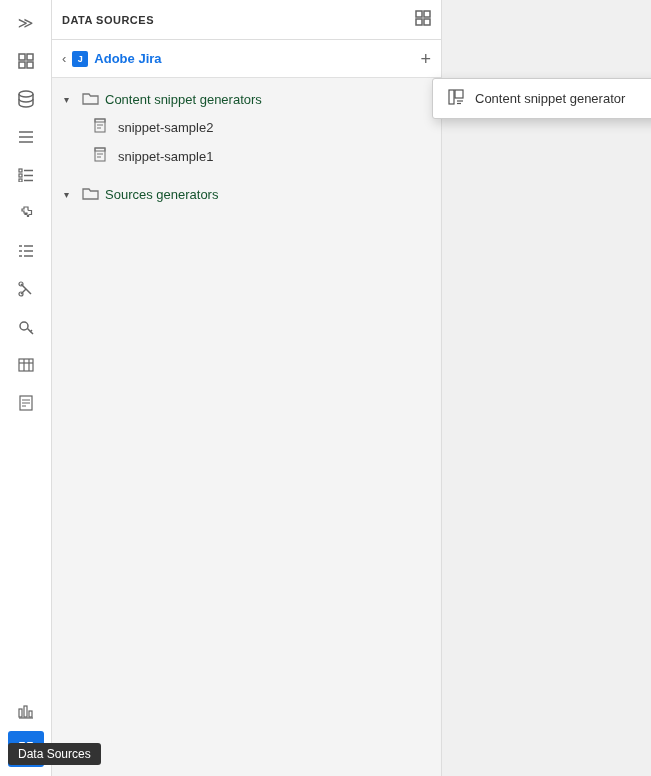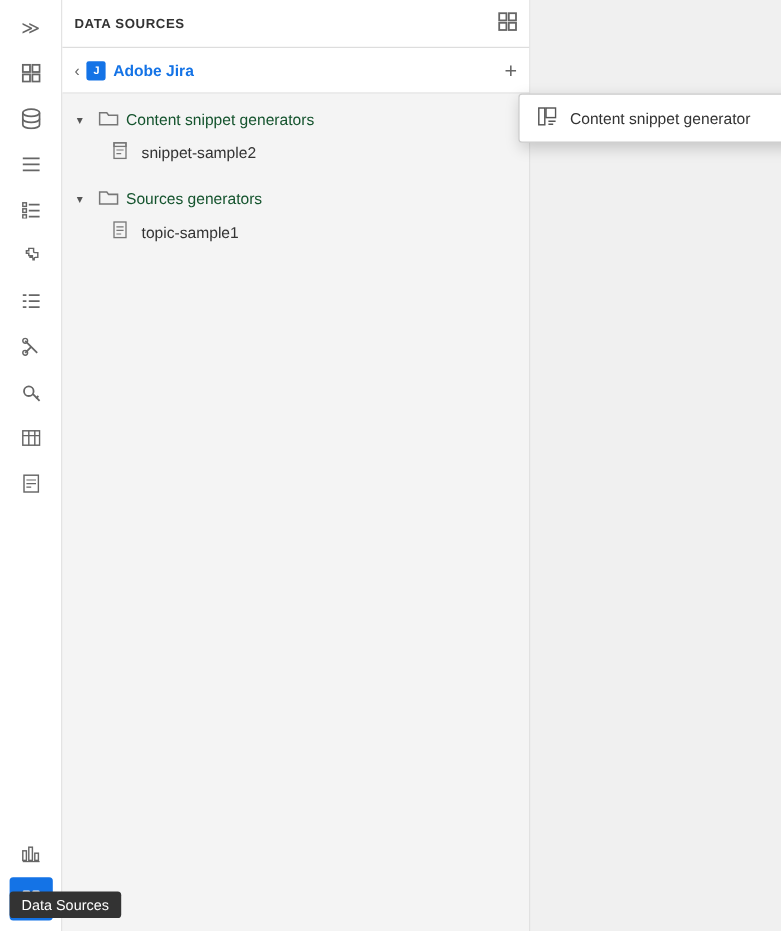--- a/index.html
+++ b/index.html
@@ -373,42 +373,42 @@
         <span class="file-icon">
           <svg width="14" height="16" viewBox="0 0 14 16" fill="none">
             <rect x="1" y="1" width="10" height="3" stroke="#777" stroke-width="1.1" fill="none"></rect>
             <rect x="1" y="1" width="10" height="13" stroke="#777" stroke-width="1.1" fill="none"></rect>
             <line x1="3" y1="7" x2="9" y2="7" stroke="#777" stroke-width="1"></line>
             <line x1="3" y1="10" x2="7" y2="10" stroke="#777" stroke-width="1"></line>
           </svg>
         </span>
         <span class="tree-item-label">snippet-sample2</span>
       </div>
+      <div class="tree-item">
+        <span class="file-icon">
+          <svg width="14" height="16" viewBox="0 0 14 16" fill="none">
+            <rect x="1" y="1" width="10" height="3" stroke="#777" stroke-width="1.1" fill="none"></rect>
+            <rect x="1" y="1" width="10" height="13" stroke="#777" stroke-width="1.1" fill="none"></rect>
+            <line x1="3" y1="7" x2="9" y2="7" stroke="#777" stroke-width="1"></line>
+            <line x1="3" y1="10" x2="7" y2="10" stroke="#777" stroke-width="1"></line>
+          </svg>
+        </span>
+        <span class="tree-item-label">snippet-sample1</span>
+      </div>
     </div>
 
     <div class="tree-group" style="margin-top:10px;">
       <div class="tree-group-header">
         <span class="expand-icon">▾</span>
         <span class="folder-icon">
           <svg width="17" height="14" viewBox="0 0 17 14" fill="none">
             <path d="M1 3h6l1.5 2H16v8H1V3z" stroke="#777" stroke-width="1.3" fill="none"></path>
           </svg>
         </span>
         <span class="tree-group-label">Sources generators</span>
-      </div>
-      <div class="tree-item">
-        <span class="file-icon">
-          <svg width="14" height="16" viewBox="0 0 14 16" fill="none">
-            <rect x="1" y="1" width="10" height="13" stroke="#777" stroke-width="1.1" fill="none"></rect>
-            <line x1="3" y1="5" x2="9" y2="5" stroke="#777" stroke-width="1"></line>
-            <line x1="3" y1="8" x2="9" y2="8" stroke="#777" stroke-width="1"></line>
-            <line x1="3" y1="11" x2="7" y2="11" stroke="#777" stroke-width="1"></line>
-          </svg>
-        </span>
-        <span class="tree-item-label">topic-sample1</span>
       </div>
     </div>
   </div>
 </div>
 
 <div class="right-area"></div>
 
 <div class="dropdown-menu">
   <div class="dropdown-item">
     <span class="dropdown-item-icon">

